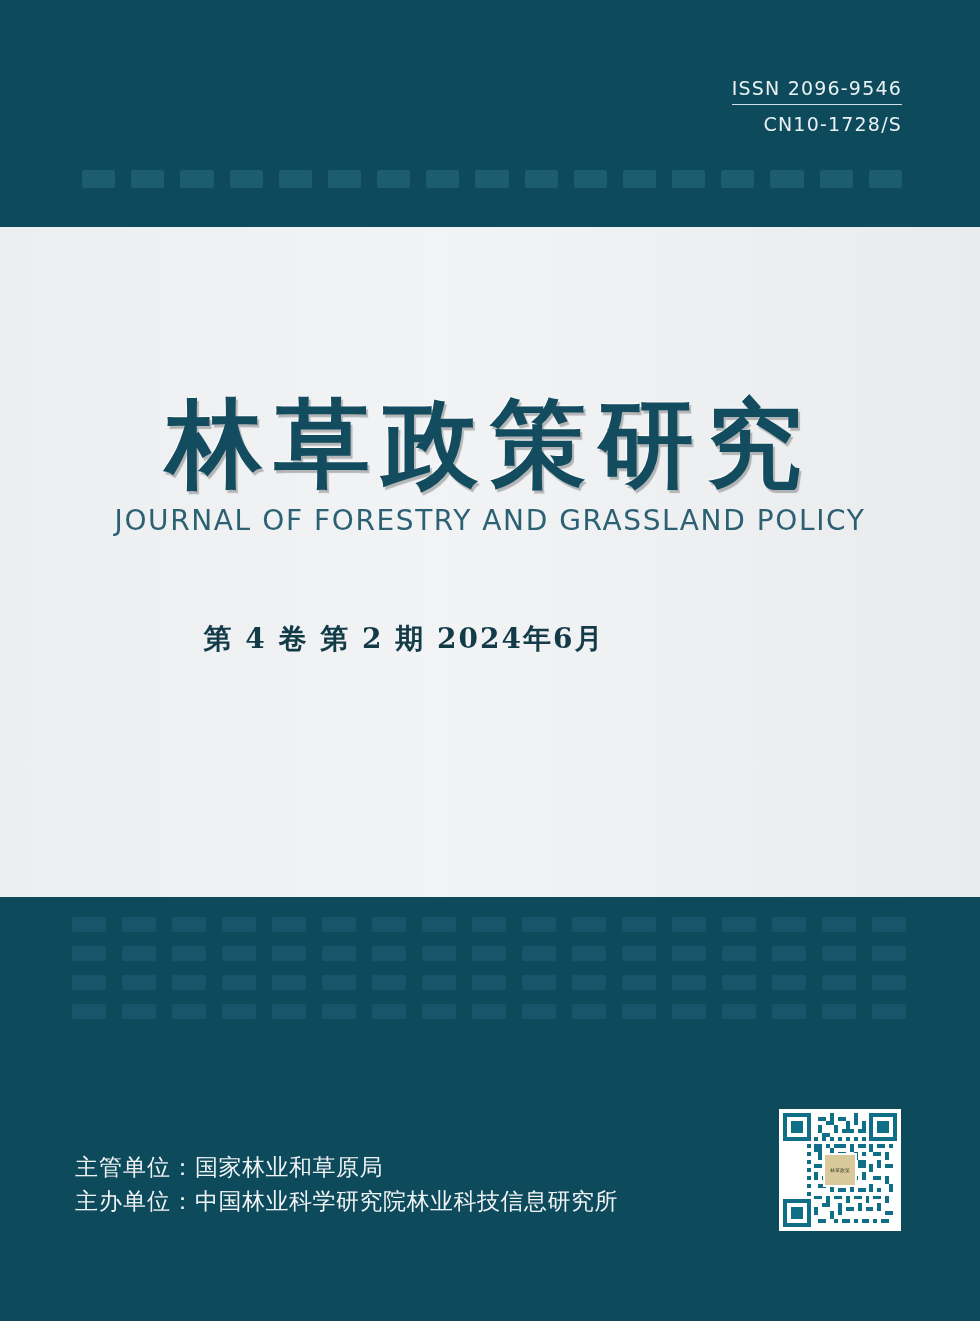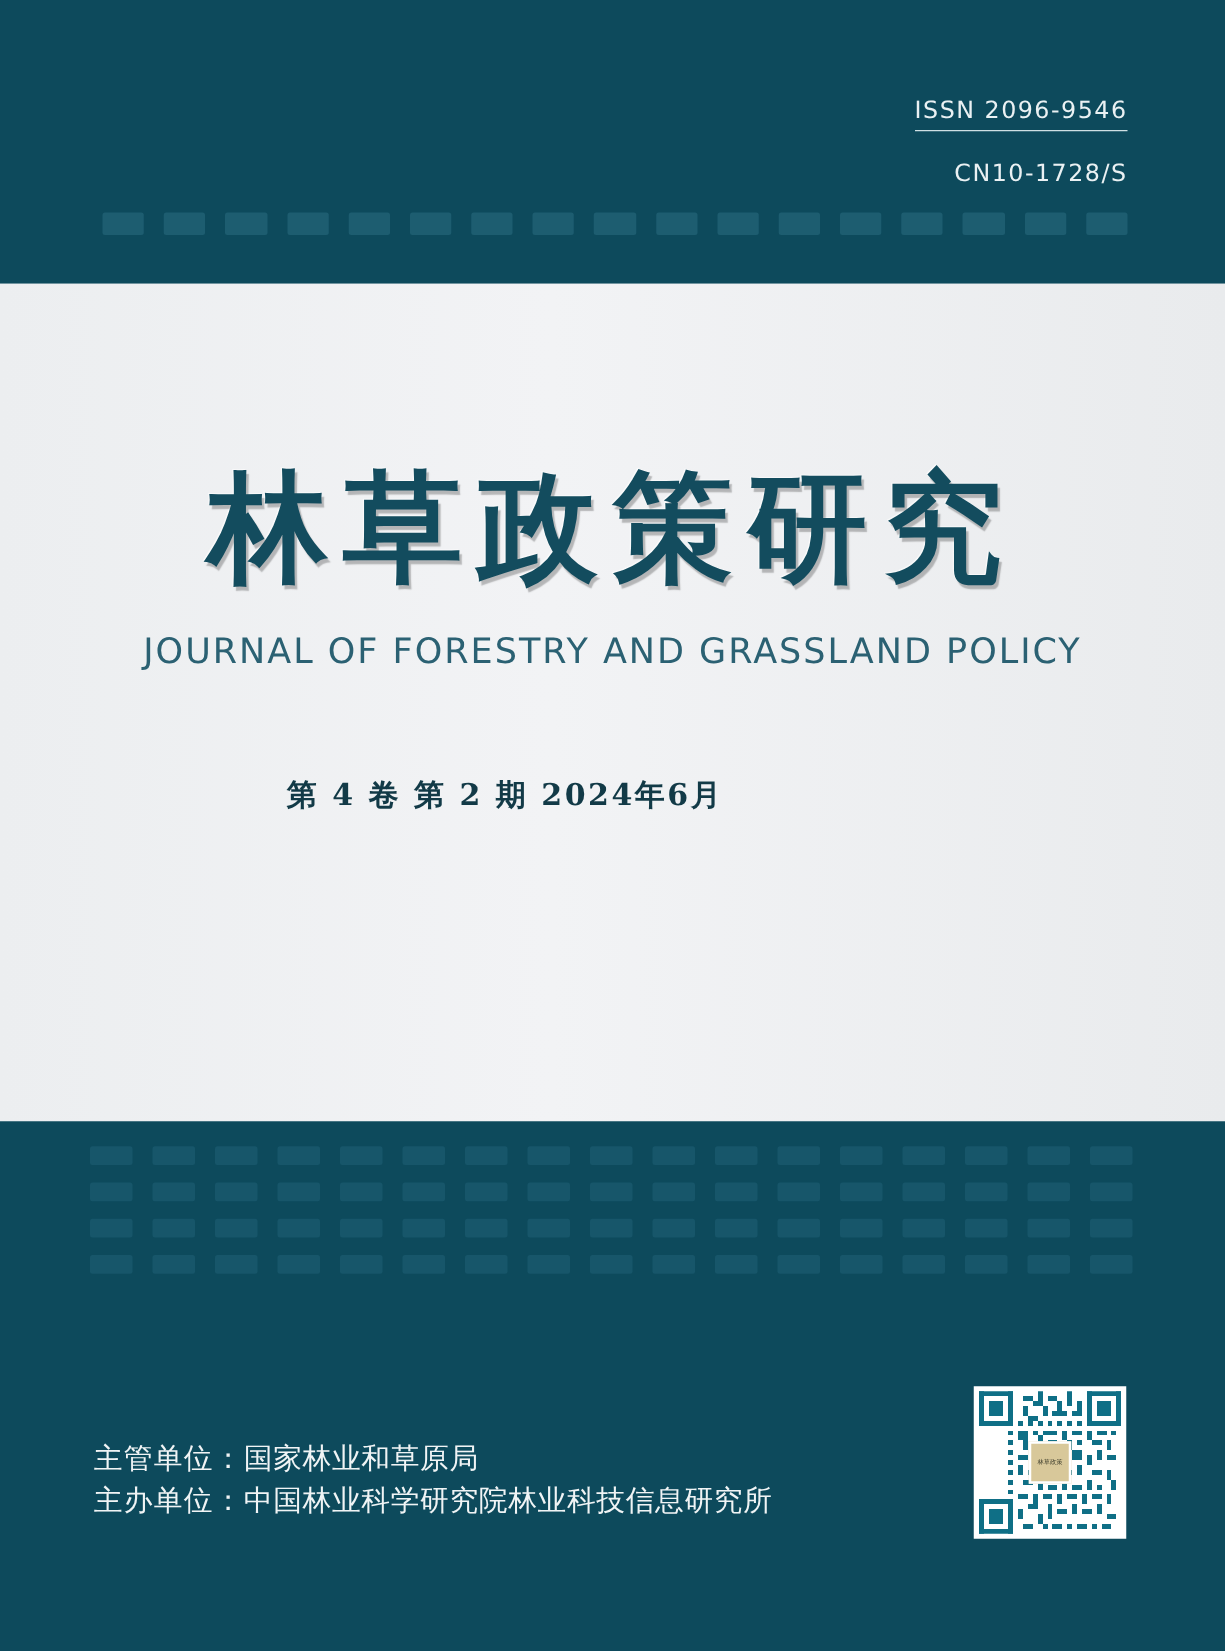--- a/index.html
+++ b/index.html
@@ -39,21 +39,21 @@
   .issn-line {
     font-size: 19px;
     line-height: 25px;
     padding-bottom: 3px;
     border-bottom: 1.5px solid #cfe0e4;
     display: inline-block;
   }
   .cn-line {
     font-size: 19px;
     line-height: 25px;
-    margin-top: 22px;
+    margin-top: 7px;
     display: inline-block;
   }
   
   .dash-row-top {
     position: absolute;
     left: 82px;
     top: 170px;
     width: 820px;
     height: 18px;
     display: flex;
@@ -70,21 +70,21 @@
     position: absolute;
     left: 0;
     top: 227px;
     width: 980px;
     height: 670px;
     background: linear-gradient(90deg, #eceef0 0%, #f2f3f5 45%, #e9ebed 100%);
   }
   .title-cn {
     position: absolute;
     left: 0;
-    top: 132px;
+    top: 154px;
     width: 980px;
     text-align: center;
     font-family: "DejaVu Serif", serif;
     font-weight: bold;
     font-size: 96px;
     letter-spacing: 12px;
     color: #134c5e;
     text-shadow: 2px 3px 1px rgba(0,0,0,0.25), -1px -1px 0 rgba(255,255,255,0.6);
   }
   .title-en {
@@ -99,21 +99,21 @@
     color: #2b6173;
   }
   .issue-line {
     position: absolute;
     left: 0;
     top: 393px;
     width: 808px;
     text-align: center;
     font-family: "DejaVu Serif", serif;
     font-weight: bold;
-    font-size: 24px;
+    font-size: 28px;
     letter-spacing: 2px;
     color: #123a47;
   }
   
   .bottom-band {
     position: absolute;
     left: 0;
     top: 897px;
     width: 980px;
     height: 424px;

